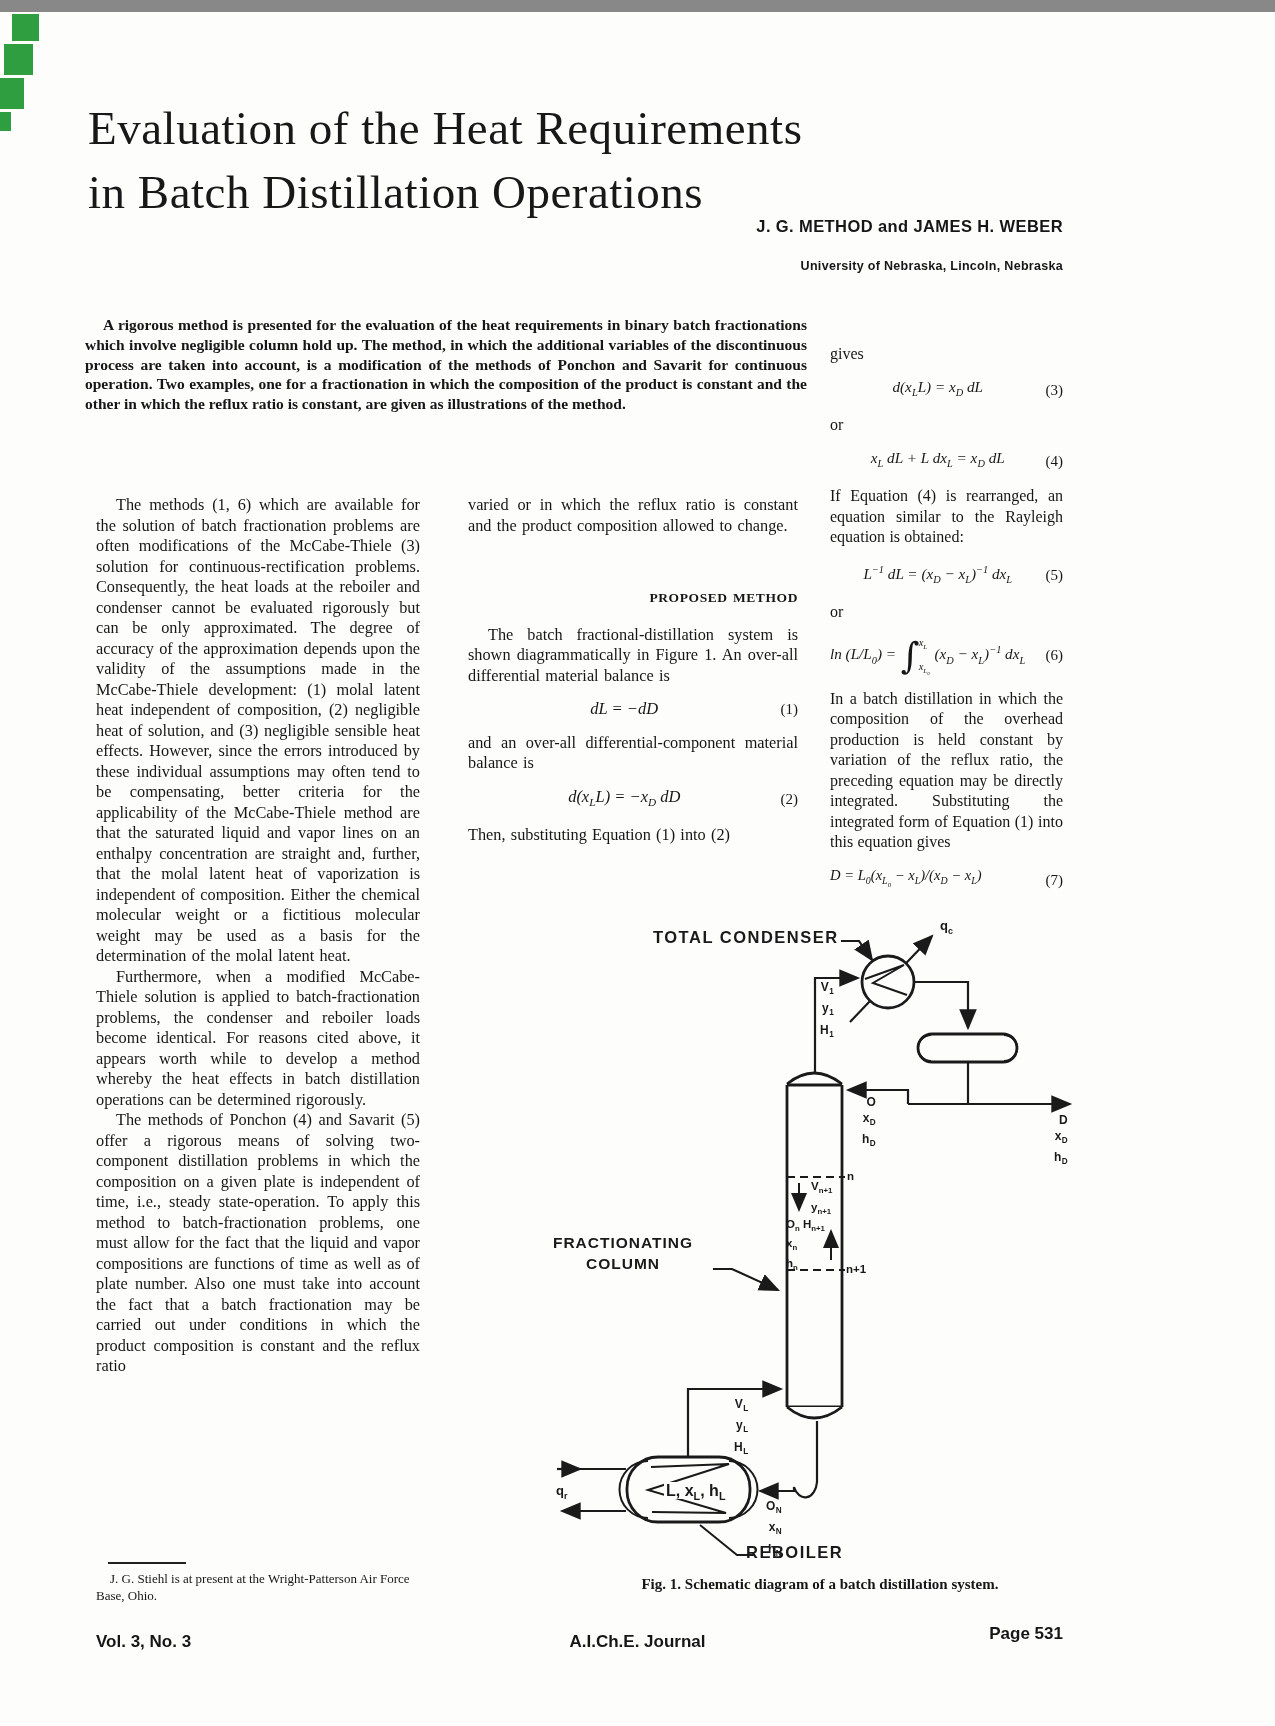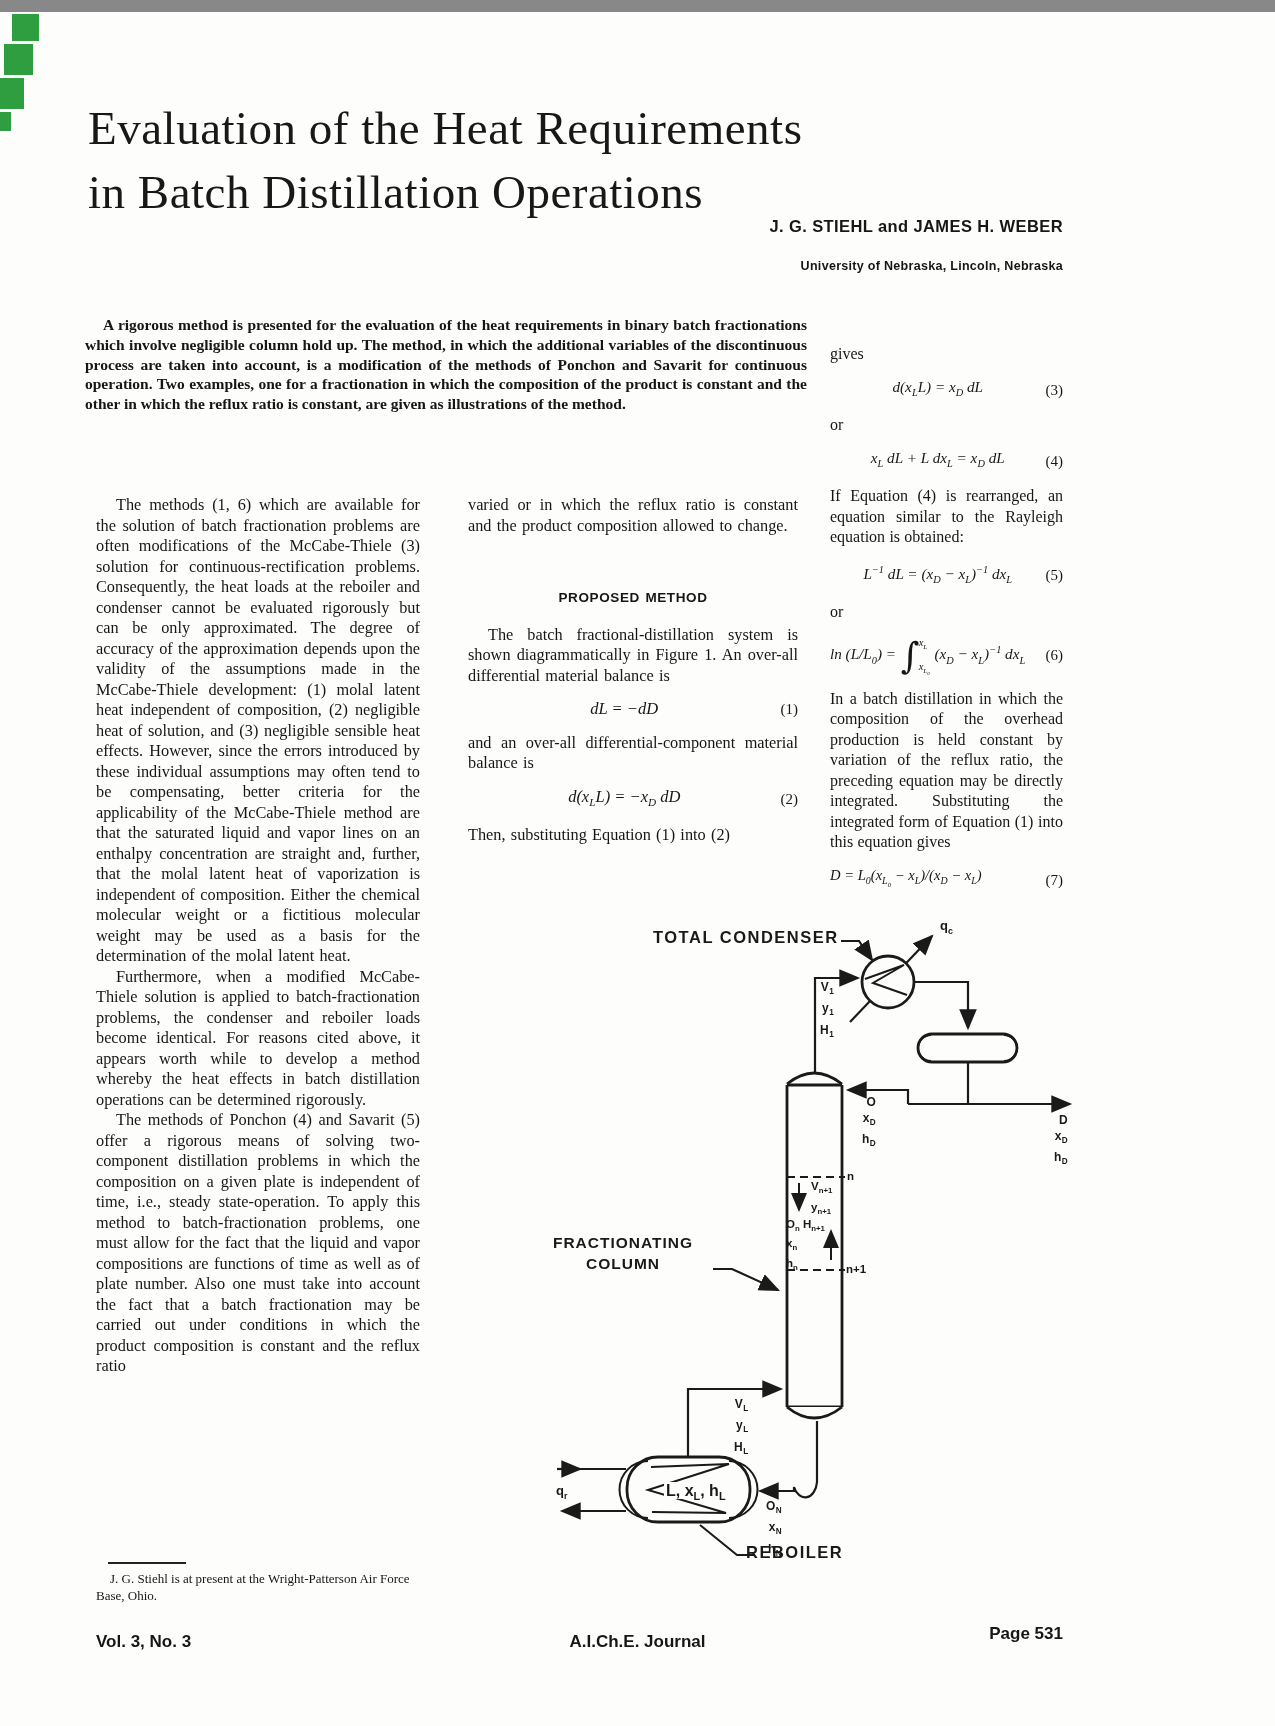--- a/index.html
+++ b/index.html
@@ -24,22 +24,22 @@
   .abstract{left:85px;top:303px;width:722px;font-weight:bold;
             font-size:15.5px;line-height:19.8px;text-align:justify;}
   .abstract p{margin:0;text-indent:18px;}
   
   .bodycol{font-size:16.3px;line-height:20.5px;text-align:justify;word-spacing:1.2px;}
   .bodycol p{margin:0;}
   .indent{text-indent:20px;}
   .col-left{left:96px;top:483px;width:324px;}
   .col-mid{left:468px;top:483px;width:330px;}
   .col-right{left:830px;top:332px;width:233px;font-size:16px;word-spacing:0.3px;}
-  .subhead{font-family:Liberation Sans, sans-serif;font-weight:bold;
-           font-size:13.5px;letter-spacing:0.6px;text-align:center;
+  .subhead{font-family:Liberation Serif, serif;font-weight:bold;
+           font-size:13.5px;letter-spacing:0.6px;text-align:right;
            margin:52px 0 16px 0;}
   
   .eqrow{display:flex;align-items:center;font-style:italic;font-size:16.5px;
          margin:13px 0;text-align:left;word-spacing:normal;}
   .col-right .eqrow{font-size:15.2px;margin:12px 0;}
   .eqmain{flex:1;text-align:center;}
   .eqmain.flushleft{text-align:left;}
   .eqnum{font-style:normal;font-size:15px;}
   sub{font-size:68%;}
   sup{font-size:68%;}
@@ -79,21 +79,21 @@
 
   <div class="artifact" style="left: 12px; top: 2px; width: 27px; height: 27px; background: rgb(47, 158, 65);"></div>
   <div class="artifact" style="left: 4px; top: 32px; width: 29px; height: 31px; background: rgb(47, 158, 65);"></div>
   <div class="artifact" style="left: 0px; top: 66px; width: 24px; height: 31px; background: rgb(47, 158, 65);"></div>
   <div class="artifact" style="left: 0px; top: 100px; width: 11px; height: 19px; background: rgb(47, 158, 65);"></div>
 
   <div class="abs title">
     <div>Evaluation of the Heat Requirements</div>
     <div>in Batch Distillation Operations</div>
   </div>
-  <div class="abs byline">J. G. STIEHL and JAMES H. WEBER</div>
+  <div class="abs byline">J. G. METHOD and JAMES H. WEBER</div>
   <div class="abs affil">University of Nebraska, Lincoln, Nebraska</div>
 
   <div class="abs abstract">
     <p>A rigorous method is presented for the evaluation of the heat requirements in binary batch fractionations which involve negligible column hold up. The method, in which the additional variables of the discontinuous process are taken into account, is a modification of the methods of Ponchon and Savarit for continuous operation. Two examples, one for a fractionation in which the composition of the product is constant and the other in which the reflux ratio is constant, are given as illustrations of the method.</p>
   </div>
 
   <div class="abs bodycol col-left">
     <p class="indent">The methods (1, 6) which are available for the solution of batch fractionation problems are often modifications of the McCabe-Thiele (3) solution for continuous-rectification problems. Consequently, the heat loads at the reboiler and condenser cannot be evaluated rigorously but can be only approximated. The degree of accuracy of the approximation depends upon the validity of the assumptions made in the McCabe-Thiele development: (1) molal latent heat independent of composition, (2) negligible heat of solution, and (3) negligible sensible heat effects. However, since the errors introduced by these individual assumptions may often tend to be compensating, better criteria for the applicability of the McCabe-Thiele method are that the saturated liquid and vapor lines on an enthalpy concentration are straight and, further, that the molal latent heat of vaporization is independent of composition. Either the chemical molecular weight or a fictitious molecular weight may be used as a basis for the determination of the molal latent heat.</p>
     <p class="indent">Furthermore, when a modified McCabe-Thiele solution is applied to batch-fractionation problems, the condenser and reboiler loads become identical. For reasons cited above, it appears worth while to develop a method whereby the heat effects in batch distillation operations can be determined rigorously.</p>
     <p class="indent">The methods of Ponchon (4) and Savarit (5) offer a rigorous means of solving two-component distillation problems in which the composition on a given plate is independent of time, i.e., steady state-operation. To apply this method to batch-fractionation problems, one must allow for the fact that the liquid and vapor compositions are functions of time as well as of plate number. Also one must take into account the fact that a batch fractionation may be carried out under conditions in which the product composition is constant and the reflux ratio</p>
@@ -207,20 +207,21 @@
   <div class="fl fl-small" style="left:847px;top:1156px;">n</div>
   <div class="fl fl-small" style="left:811px;top:1166px;">V<sub>n+1</sub><br>y<sub>n+1</sub></div>
   <div class="fl fl-small" style="left:786px;top:1205px;line-height:15px;">O<sub>n</sub>&nbsp;H<sub>n+1</sub><br>x<sub>n</sub><br>h<sub>n</sub></div>
   <div class="fl fl-small" style="left:846px;top:1249px;">n+1</div>
   <div class="fl fl-center" style="left:528px;top:1220px;width:190px;font-size:15.5px;line-height:21px;letter-spacing:1px;">FRACTIONATING<br>COLUMN</div>
   <div class="fl fl-stream" style="left:734px;top:1384px;">V<sub>L</sub><br>y<sub>L</sub><br>H<sub>L</sub></div>
   <div class="fl fl-q" style="left:556px;top:1471px;">q<sub>r</sub></div>
   <div class="fl" style="left:664px;top:1470px;font-size:16px;"><span class="whitebg">L, x<sub>L</sub>, h<sub>L</sub></span></div>
   <div class="fl fl-stream" style="left:766px;top:1486px;">O<sub>N</sub><br>x<sub>N</sub><br>h<sub>N</sub></div>
   <div class="fl fl-big" style="left:746px;top:1531px;">REBOILER</div>
+  <div class="abs caption">Fig. 1. Schematic diagram of a batch distillation system.</div>
 
   <div class="abs footnote">
     <div class="footnote-rule"></div>
     <p>J. G. Stiehl is at present at the Wright-Patterson Air Force Base, Ohio.</p>
   </div>
 
   <div class="abs footer-item" style="left:96px;top:1620px;">Vol. 3, No. 3</div>
   <div class="abs footer-item" style="left:0;top:1620px;width:1275px;text-align:center;">A.I.Ch.E.  Journal</div>
   <div class="abs footer-item" style="left:975px;top:1612px;width:88px;text-align:right;">Page 531</div>
 

